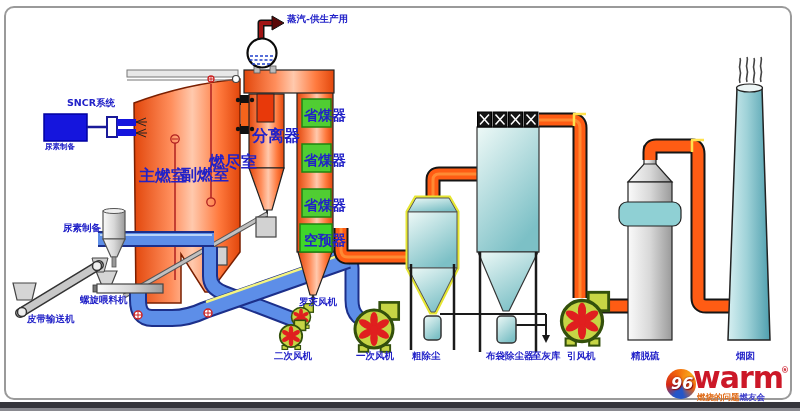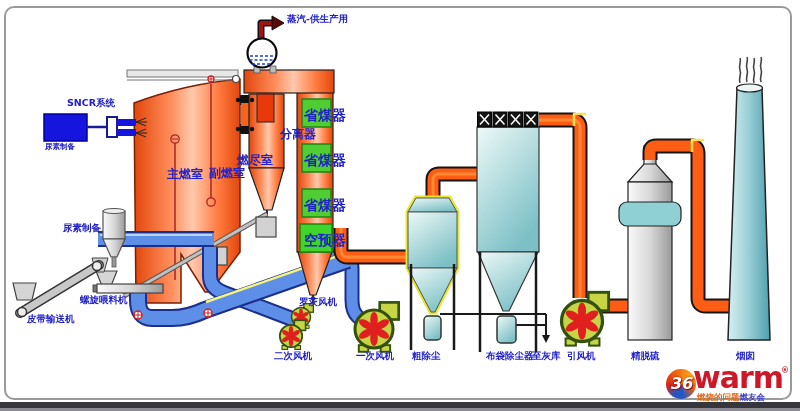--- a/index.html
+++ b/index.html
@@ -5,21 +5,21 @@
   html,body{margin:0;padding:0;background:#fff;}
   #stage{position:relative;width:800px;height:411px;background:#fff;overflow:hidden;
          font-family:"DejaVu Sans",sans-serif;}
   #frame{position:absolute;left:4px;top:6px;width:784px;height:390px;border:2px solid #9a9a9a;
          border-radius:10px;background:#fff;}
   #bottombar{position:absolute;left:0;top:402px;width:800px;height:6px;background:#36363c;}
   #bottombar2{position:absolute;left:0;top:408px;width:800px;height:3px;background:#8a8a90;}
   svg{position:absolute;left:0;top:0;}
   .lbl{position:absolute;font-weight:bold;font-size:9.5px;color:#2121c8;white-space:nowrap;
        line-height:1;z-index:5;}
-  .lbl.big{font-size:12px;margin-left:28px;}
+  .lbl.big{font-size:16px;}
   .lbl.sm{font-size:14px;}
   .lbl.xs{font-size:7.5px;}
   #logo{position:absolute;left:666px;top:366px;width:134px;height:42px;z-index:9;}
   .flame{position:absolute;left:0;top:3px;width:30px;height:30px;border-radius:50%;
     background:conic-gradient(from 210deg,#2456c8,#d42718 55deg,#f2660d 130deg,#f9a81a 200deg,#f2660d 255deg,#2456c8 320deg);}
   .n51{position:absolute;left:5px;top:8px;font-style:italic;font-weight:bold;font-size:16px;color:#fff;
     text-shadow:0 0 2px #901010,1px 1px 1px #901010;}
   .warm{position:absolute;left:27px;top:-6px;font-weight:bold;font-size:30px;color:#cc1828;letter-spacing:-1px;}
   .reg{position:absolute;left:115px;top:0;font-size:8px;font-weight:bold;color:#cc1828;}
   .tagline{position:absolute;left:31px;top:26px;font-size:8.5px;font-weight:bold;}
@@ -321,21 +321,21 @@
   <div class="lb l" style="position:absolute"></div>
   <div class="lbl" style="left:412px;top:351px">粗除尘</div>
   <div class="lbl" style="left:486px;top:351px">布袋除尘器</div>
   <div class="lbl" style="left:532px;top:351px">至灰库</div>
   <div class="lbl" style="left:567px;top:351px">引风机</div>
   <div class="lbl" style="left:631px;top:351px">精脱硫</div>
   <div class="lbl" style="left:736px;top:351px">烟囱</div>
 
   <div id="logo">
     <div class="flame"></div>
-    <span class="n51">36</span>
+    <span class="n51">96</span>
     <span class="warm">warm</span>
     <span class="reg">®</span>
     <div class="tagline"><span class="tag-l">燃烧的问题</span><span class="tag-r">燃友会</span></div>
   </div>
 
   <div id="bottombar"></div>
   <div id="bottombar2"></div>
 </div>
 
 </body></html>

